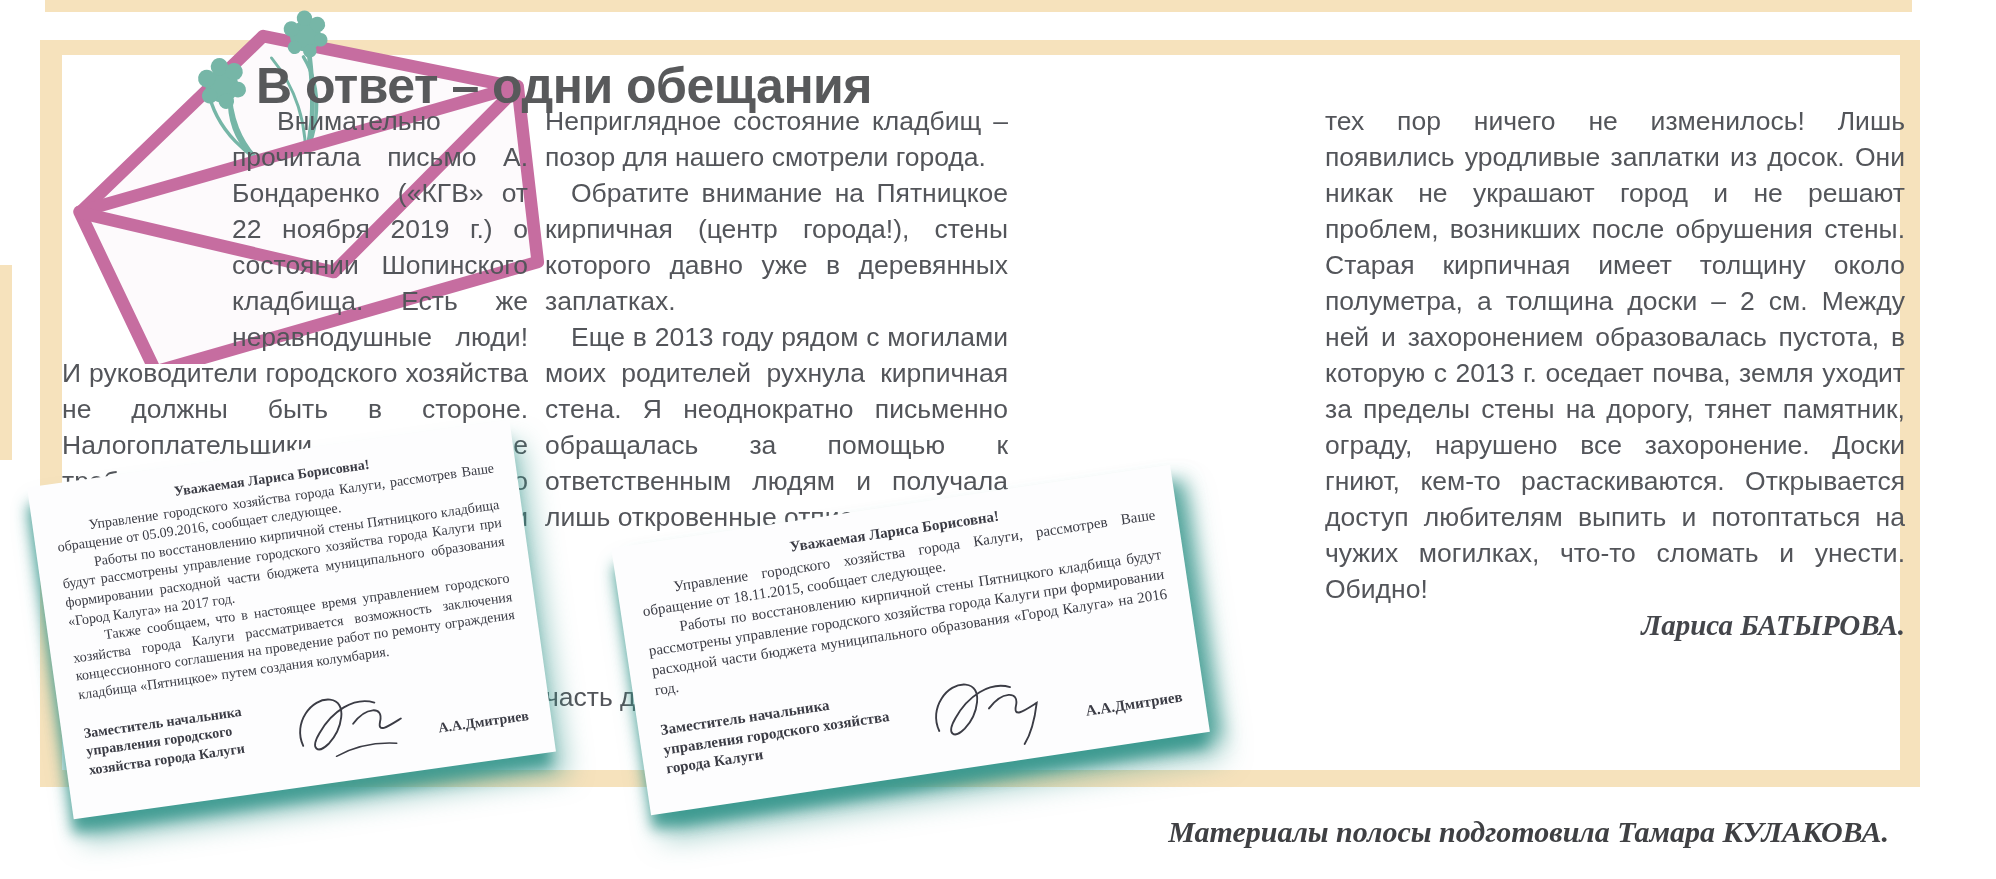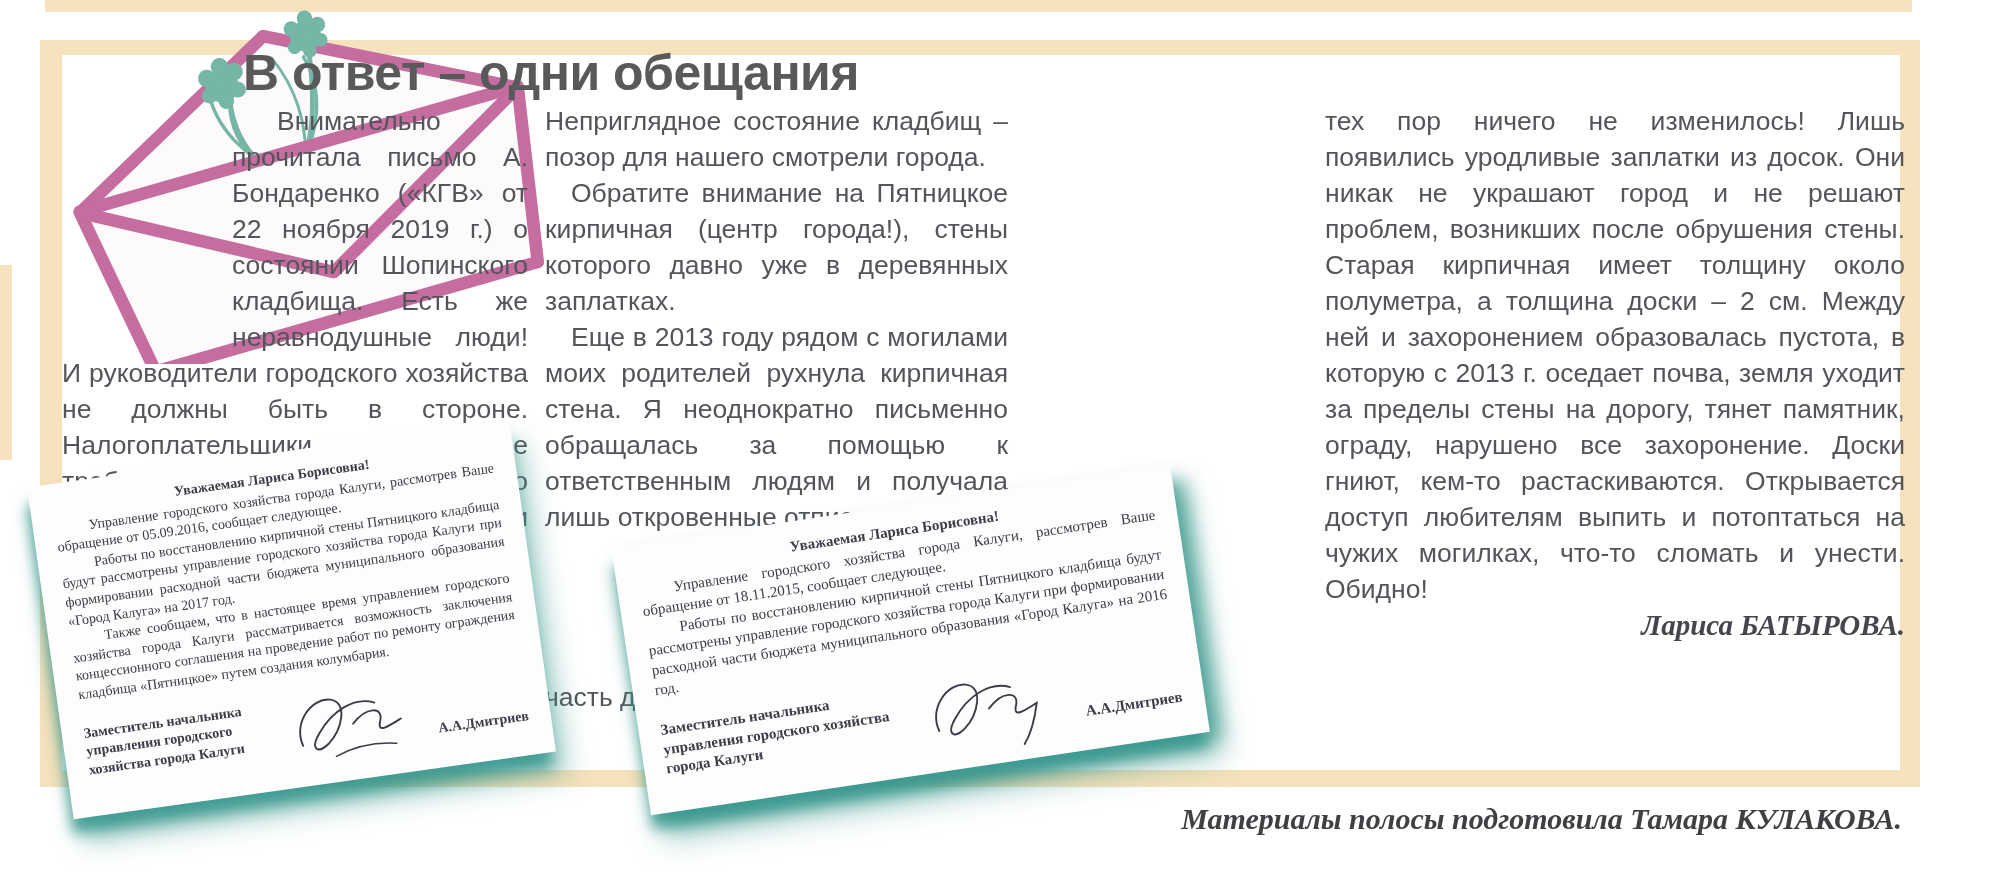--- a/index.html
+++ b/index.html
@@ -14,21 +14,21 @@
   #frame-left   { left:40px;  top:40px;  width:22px;   height:747px; }
   #frame-right  { left:1900px;top:40px;  width:20px;   height:747px; }
   #frame-bottom { left:40px;  top:770px; width:1880px; height:17px; }
   #edge-left    { left:0;     top:265px; width:12px;   height:195px; }
 
   
   .envelope { position:absolute; left:8px; top:-4px; width:640px; height:368px; z-index:2; }
 
   
   .headline {
-    position:absolute; left:243px; top:44px; z-index:3; margin:0;
+    position:absolute; left:243px; top:44px; z-index:3; margin:13px;
     font-size:50px; font-weight:bold; color:#58595b; letter-spacing:-0.5px;
   }
 
   
   .col { position:absolute; top:103px; z-index:3; text-align:justify;
          font-size:26.5px; line-height:36px; color:#53555a; }
   .col p { margin:0; }
   #col1 { left:62px;  width:466px; }
   #col2 { left:545px; width:463px; }
   #col3 { left:1325px; width:580px; }
@@ -55,21 +55,21 @@
              box-shadow:-2px 16px 14px -2px rgba(58,152,142,0.9), 16px 12px 18px -4px rgba(58,152,142,0.65), 10px 26px 28px 0 rgba(58,152,142,0.5); }
   .salutation { text-align:center; font-weight:bold; margin:0 0 2px; }
   .lp { margin:0; text-indent:34px; text-align:justify; }
   .sign-row { display:flex; justify-content:space-between; align-items:flex-start; margin-top:20px; }
   .sign-title { font-weight:bold; width:48%; }
   .sign-swirl { width:150px; height:86px; flex:none; margin:-6px 0 0; }
   .sign-name { font-weight:bold; margin-top:44px; white-space:nowrap; }
 
   
   .footer {
-    position:absolute; right:90px; top:798px; z-index:5; margin:4px;
+    position:absolute; right:90px; top:798px; z-index:5; margin:17px;
     font-family:"Liberation Serif", serif; font-weight:bold; font-style:italic;
     font-size:30px; color:#3f4043;
   }
 </style>
 </head>
 <body>
 
 <div class="page">
 
   <div class="strip" id="strip-top"></div>

